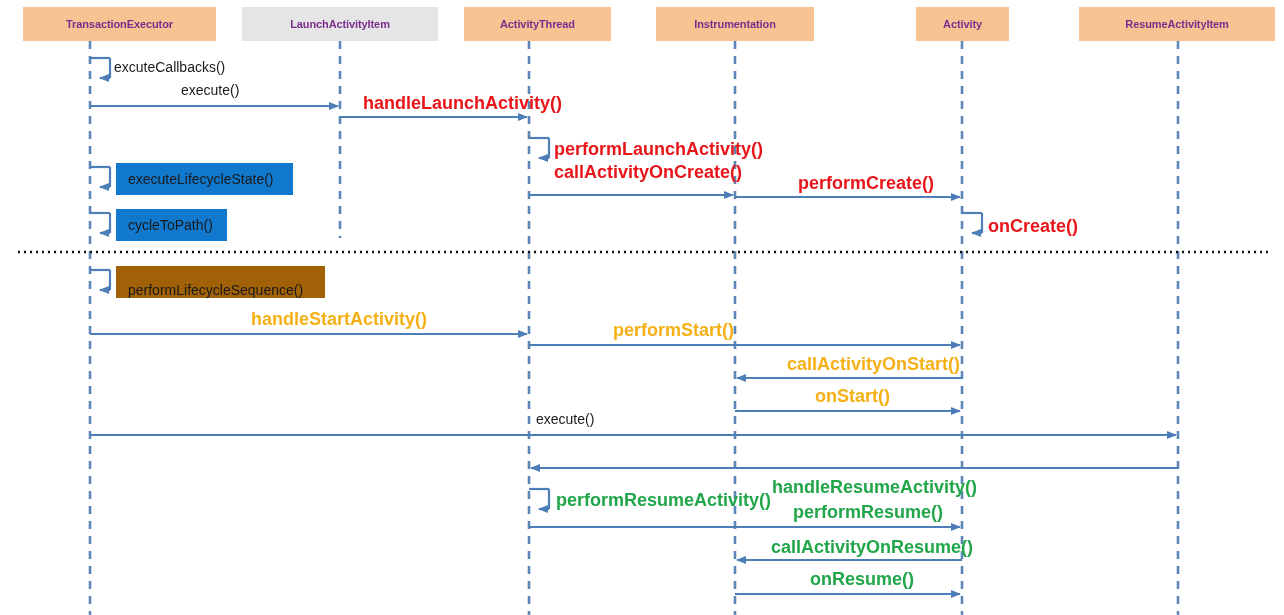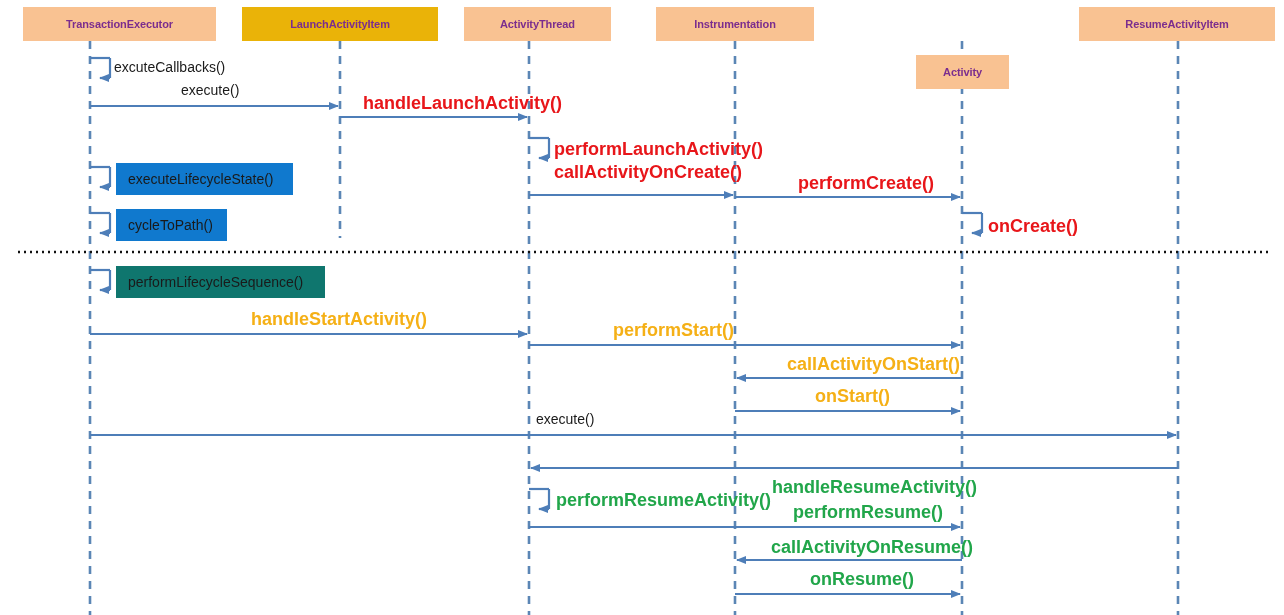--- a/index.html
+++ b/index.html
@@ -169,51 +169,51 @@
         <g>
           <line x1="735" y1="594" x2="960" y2="594" stroke="#4E7EB8" stroke-width="2.2" marker-end="url(#arrow-head)"></line>
         </g>
       </g>
   </svg>
 
   <div id="participants-layer">
       <div class="participant-box" style="left: 23px; width: 193px; background: rgb(249, 194, 146);">
         <span class="participant-label" style="color: rgb(123, 45, 142);">TransactionExecutor</span>
       </div>
-      <div class="participant-box" style="left: 242px; width: 196px; background: #eab308;">
+      <div class="participant-box" style="left: 242px; width: 196px; background: #e5e5e5;">
         <span class="participant-label" style="color: rgb(123, 45, 142);">LaunchActivityItem</span>
       </div>
       <div class="participant-box" style="left: 464px; width: 147px; background: rgb(249, 194, 146); justify-content: center;">
         <span class="participant-label" style="color: rgb(123, 45, 142);">ActivityThread</span>
       </div>
       <div class="participant-box" style="left: 656px; width: 158px; background: rgb(249, 194, 146);">
         <span class="participant-label" style="color: rgb(123, 45, 142);">Instrumentation</span>
       </div>
-      <div class="participant-box" style="left: 916px; width: 93px; background: rgb(249, 194, 146); margin-top: 48px;">
+      <div class="participant-box" style="left: 916px; width: 93px; background: rgb(249, 194, 146);">
         <span class="participant-label" style="color: rgb(123, 45, 142);">Activity</span>
       </div>
       <div class="participant-box" style="left: 1079px; width: 196px; background: rgb(249, 194, 146);">
         <span class="participant-label" style="color: rgb(123, 45, 142);">ResumeActivityItem</span>
       </div>
     </div>
   <div id="labels-layer">
       <div class="msg-label plain" style="left: 114px; top: 60px; color: rgb(26, 26, 26);">excuteCallbacks()</div>
       <div class="msg-label plain" style="left: 181px; top: 83px; color: rgb(26, 26, 26);">execute()</div>
       <div class="msg-label" style="left: 363px; top: 94px; color: rgb(232, 22, 26);">handleLaunchActivity()</div>
       <div class="msg-label" style="left: 554px; top: 140px; color: rgb(232, 22, 26);">performLaunchActivity()</div>
       <div class="msg-label" style="left: 554px; top: 163px; color: rgb(232, 22, 26);">callActivityOnCreate()</div>
       <div class="msg-label" style="left: 798px; top: 174px; color: rgb(232, 22, 26);">performCreate()</div>
       <div class="msg-label" style="left: 988px; top: 217px; color: rgb(232, 22, 26);">onCreate()</div>
       <div class="highlight-box" style="left: 116px; top: 163px; width: 177px; background: rgb(16, 121, 206);">
         <span class="msg-text">executeLifecycleState()</span>
       </div>
       <div class="highlight-box" style="left: 116px; top: 209px; width: 111px; background: rgb(16, 121, 206);">
         <span class="msg-text">cycleToPath()</span>
       </div>
-      <div class="highlight-box" style="left: 116px; top: 266px; width: 209px; background: #0f766e;">
+      <div class="highlight-box" style="left: 116px; top: 266px; width: 209px; background: #a16207; align-items: flex-end;">
         <span class="msg-text">performLifecycleSequence()</span>
       </div>
       <div class="msg-label" style="left: 251px; top: 310px; color: rgb(245, 176, 22);">handleStartActivity()</div>
       <div class="msg-label" style="left: 613px; top: 321px; color: rgb(245, 176, 22);">performStart()</div>
       <div class="msg-label" style="left: 787px; top: 355px; color: rgb(245, 176, 22);">callActivityOnStart()</div>
       <div class="msg-label" style="left: 815px; top: 387px; color: rgb(245, 176, 22);">onStart()</div>
       <div class="msg-label plain" style="left: 536px; top: 412px; color: rgb(26, 26, 26);">execute()</div>
       <div class="msg-label" style="left: 772px; top: 446px; color: rgb(33, 166, 74); margin-top: 32px;">handleResumeActivity()</div>
       <div class="msg-label" style="left: 556px; top: 491px; color: rgb(33, 166, 74);">performResumeActivity()</div>
       <div class="msg-label" style="left: 793px; top: 503px; color: rgb(33, 166, 74);">performResume()</div>

